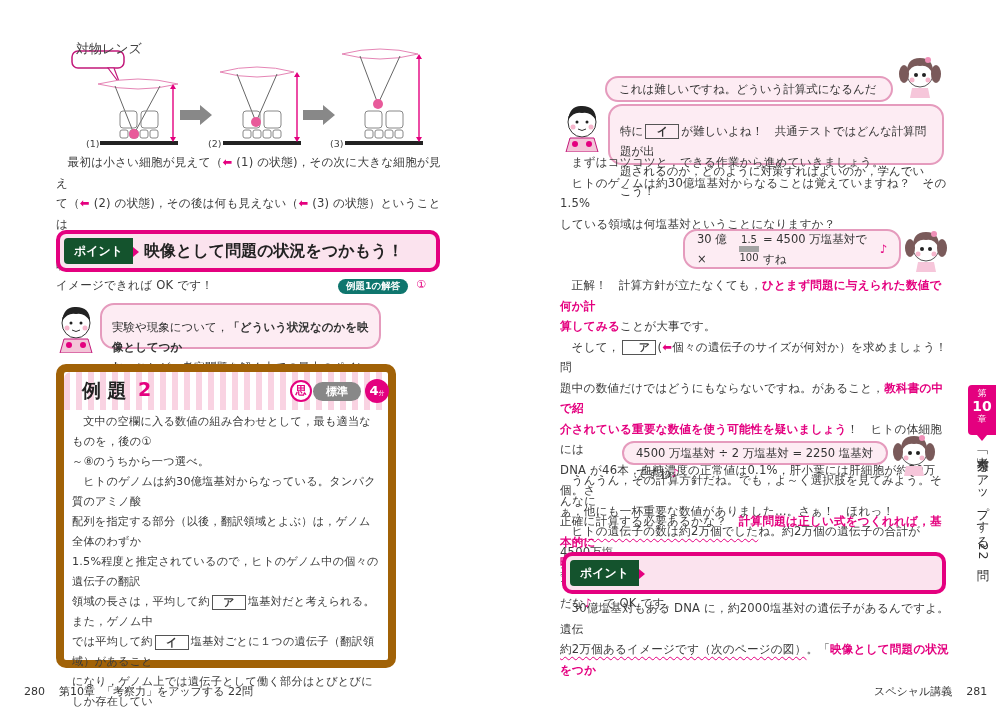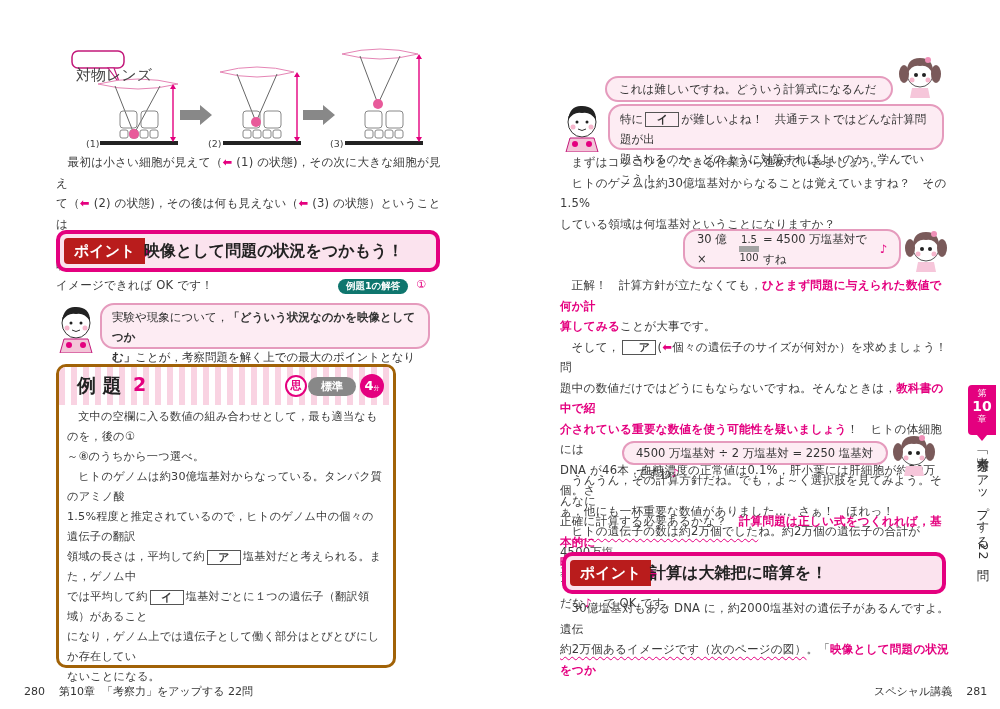--- a/index.html
+++ b/index.html
@@ -5,25 +5,25 @@
 *{box-sizing:border-box;margin:0;padding:0}
 body{width:1000px;height:709px;background:#fff;font-family:"DejaVu Sans",sans-serif;color:#333;position:relative;overflow:hidden;font-size:11.5px}
 .abs{position:absolute}
 .para{line-height:20.5px;font-size:11.6px;color:#3a3a3a;letter-spacing:0.2px}
 .ind{text-indent:1em}
 .pink{color:#e4007f;font-weight:bold}
 .wavy{text-decoration:underline wavy #e4007f;text-decoration-thickness:1px;text-underline-offset:3px}
 .blank{display:inline-block;border:1px solid #555;width:34px;height:15px;line-height:13px;text-align:center;font-weight:bold;font-size:11px;vertical-align:middle;margin:0 2px}
 .bubble{position:absolute;background:#fdecf3;border:2px solid #e59bbd;border-radius:14px;color:#333;font-size:11.5px;line-height:20px}
 .point{position:absolute;border:4px solid #e4007f;border-radius:10px;background:#fbe3ee;height:42px}
-.point .tag{position:absolute;left:4px;top:4px;bottom:4px;background:#b91c1c;color:#fff;font-weight:bold;font-size:15px;padding:0 10px;line-height:26px;border-radius:4px 0 0 4px}
+.point .tag{position:absolute;left:4px;top:4px;bottom:4px;background:#14532d;color:#fff;font-weight:bold;font-size:12px;padding:0 10px;line-height:26px;border-radius:4px 0 0 4px}
 .point .tag::after{content:"";position:absolute;right:-6px;top:9px;border-left:6px solid #e4007f;border-top:5px solid transparent;border-bottom:5px solid transparent}
 .point .ptext{position:absolute;left:84px;top:0;line-height:34px;font-size:16px;font-weight:bold;color:#222}
 .avatar{position:absolute;width:44px;height:50px}
-.ex-box{position:absolute;left:56px;top:364px;width:340px;height:304px;border:3px solid #a16207;border-radius:10px;background:#fff}
+.ex-box{position:absolute;left:56px;top:364px;width:340px;height:304px;border:8px solid #a16207;border-radius:10px;background:#fff}
 .ex-head{height:38px;background:repeating-linear-gradient(90deg,#f9d3e2 0 6px,#fff 6px 12px);border-radius:7px 7px 0 0;position:relative}
 .footer{position:absolute;top:684px;font-size:11px;color:#333}
 </style>
 </head>
 <body>
 
 <div class="abs" style="left:70px;top:40px;width:360px;height:110px">
   <svg width="360" height="110" viewBox="0 0 360 110">
 
     <rect x="2" y="11" width="52" height="17" rx="6" fill="#fff" stroke="#c2187a" stroke-width="1.5"></rect>
@@ -68,21 +68,21 @@
       <rect x="316" y="71" width="17" height="17" rx="3" fill="none" stroke="#888"></rect>
     <rect x="295" y="90" width="8" height="8" rx="2" fill="none" stroke="#888"></rect>
       <rect x="305" y="90" width="8" height="8" rx="2" fill="none" stroke="#888"></rect>
       <rect x="315" y="90" width="8" height="8" rx="2" fill="none" stroke="#888"></rect>
       <rect x="325" y="90" width="8" height="8" rx="2" fill="none" stroke="#888"></rect>
     <circle cx="308" cy="64" r="5" fill="#e85a9a"></circle>
     <rect x="275" y="101" width="78" height="4" fill="#222"></rect>
     <line x1="349" y1="16" x2="349" y2="100" stroke="#e4007f" stroke-width="1.4"></line>
       <path d="M346 19 L349 14 L352 19 Z M346 97 L349 102 L352 97 Z" fill="#e4007f"></path>
   </svg>
-  <span class="abs" style="left:6px;top:26px;font-size:15px;color:#444">対物レンズ</span>
+  <span class="abs" style="left:6px;top:0;font-size:13px;color:#444">対物レンズ</span>
   <span class="abs" style="left:16px;top:98px;font-size:9.5px;color:#444">(1)</span>
   <span class="abs" style="left:138px;top:98px;font-size:9.5px;color:#444">(2)</span>
   <span class="abs" style="left:260px;top:98px;font-size:9.5px;color:#444">(3)</span>
 </div>
 
 <div class="abs para" style="left:56px;top:152px;width:390px">
   <div class="ind"><span>最初は小さい細胞が見えて（</span><span class="pink">⬅</span> <span>(1) の状態)，その次に大きな細胞が見え</span></div>
   <div><span>て（</span><span class="pink">⬅</span> <span>(2) の状態)，その後は何も見えない（</span><span class="pink">⬅</span> <span>(3) の状態）ということは</span></div>
   <div>どういう状況なのかを模式的に示したものが上の図です。こんな感じの映像が</div>
   <div>イメージできれば OK です！</div>
@@ -103,36 +103,37 @@
       <circle cx="17" cy="20" r="1.5" fill="#222"></circle>
       <circle cx="27" cy="20" r="1.5" fill="#222"></circle>
       <path d="M18 27 Q22 30 26 27" stroke="#333" fill="none"></path>
       <circle cx="13" cy="25" r="2.5" fill="#f6b6cc"></circle>
       <circle cx="31" cy="25" r="2.5" fill="#f6b6cc"></circle>
       <path d="M6 50 L10 36 L34 36 L38 50Z" fill="#f3c5d8" stroke="#c2187a"></path>
       <circle cx="15" cy="42" r="3" fill="#e4007f"></circle>
       <circle cx="29" cy="42" r="3" fill="#e4007f"></circle>
     </svg>
 </div>
-<div class="bubble" style="left:100px;top:303px;width:330px;height:46px;padding:2px 10px">
+<div class="bubble" style="left:100px;top:303px;width:281px;height:46px;padding:12px 10px">
   <span>実験や現象について，</span><b>「どういう状況なのかを映像としてつか</b><br><b>む」</b><span>ことが，考察問題を解く上での最大のポイントとなります。</span>
 </div>
 
 <div class="ex-box" style="width:340px;left:56px;width:340px">
   <div class="ex-head">
     <span class="abs" style="left:18px;top:6px;font-size:19px;font-weight:bold;color:#222">例 題</span>
     <span class="abs" style="left:74px;top:6px;font-size:19px;font-weight:bold;color:#e4007f">2</span>
     <span class="abs" style="left:226px;top:8px;width:22px;height:22px;border:2px solid #e4007f;border-radius:50%;background:#fff;color:#e4007f;font-size:11px;text-align:center;line-height:18px;font-weight:bold">思</span>
     <span class="abs" style="left:249px;top:10px;width:48px;height:19px;background:#888;color:#fff;border-radius:10px;font-size:11px;text-align:center;line-height:19px;font-weight:bold">標準</span>
     <span class="abs" style="left:301px;top:7px;width:24px;height:24px;background:#e4007f;border-radius:50%;color:#fff;text-align:center;line-height:24px"><b style="font-size:13px">4</b><span style="font-size:6px">分</span></span>
   </div>
   <div class="para" style="padding:2px 8px 0 8px;font-size:11.2px;line-height:20px">
     <div class="ind">文中の空欄に入る数値の組み合わせとして，最も適当なものを，後の①</div>
     <div>～⑧のうちから一つ選べ。</div>
     <div class="ind">ヒトのゲノムは約30億塩基対からなっている。タンパク質のアミノ酸</div>
+    <div>配列を指定する部分（以後，翻訳領域とよぶ）は，ゲノム全体のわずか</div>
     <div>1.5%程度と推定されているので，ヒトのゲノム中の個々の遺伝子の翻訳</div>
     <div><span>領域の長さは，平均して約</span><span class="blank">ア</span><span>塩基対だと考えられる。また，ゲノム中</span></div>
     <div><span>では平均して約</span><span class="blank">イ</span><span>塩基対ごとに１つの遺伝子（翻訳領域）があること</span></div>
     <div>になり，ゲノム上では遺伝子として働く部分はとびとびにしか存在してい</div>
     <div>ないことになる。</div>
   </div>
 
 </div>
 
 <div class="footer" style="left:24px">
@@ -164,21 +165,21 @@
       <circle cx="17" cy="20" r="1.5" fill="#222"></circle>
       <circle cx="27" cy="20" r="1.5" fill="#222"></circle>
       <path d="M18 27 Q22 30 26 27" stroke="#333" fill="none"></path>
       <circle cx="13" cy="25" r="2.5" fill="#f6b6cc"></circle>
       <circle cx="31" cy="25" r="2.5" fill="#f6b6cc"></circle>
       <path d="M6 50 L10 36 L34 36 L38 50Z" fill="#f3c5d8" stroke="#c2187a"></path>
       <circle cx="15" cy="42" r="3" fill="#e4007f"></circle>
       <circle cx="29" cy="42" r="3" fill="#e4007f"></circle>
     </svg>
 </div>
-<div class="bubble" style="left:608px;top:104px;width:336px;height:46px;padding:3px 10px">
+<div class="bubble" style="left:608px;top:104px;width:336px;height:61px;padding:15px 10px">
   <span>特に</span><span class="blank">イ</span><span>が難しいよね！　共通テストではどんな計算問題が出</span><br><span>題されるのか，どのように対策すればよいのか，学んでいこう！</span>
 </div>
 
 <div class="abs para" style="left:560px;top:152px;width:390px">
   <div class="ind">まずはコツコツと，できる作業から進めていきましょう。</div>
   <div class="ind">ヒトのゲノムは約30億塩基対からなることは覚えていますね？　その1.5%</div>
   <div>している領域は何塩基対ということになりますか？</div>
 </div>
 
 <div class="bubble" style="left:683px;top:229px;width:218px;height:40px;padding:0 12px;display:flex;align-items:center;gap:4px">
@@ -202,21 +203,21 @@
       <circle cx="30" cy="28" r="2.5" fill="#f6b6cc"></circle>
       <circle cx="30" cy="8" r="3" fill="#f090b8"></circle>
       <path d="M12 46 L14 36 L30 36 L32 46Z" fill="#f6c6da"></path>
     </svg>
 </div>
 
 <div class="abs para" style="left:560px;top:275px;width:390px">
   <div class="ind"><span>正解！　計算方針が立たなくても，</span><span class="pink">ひとまず問題に与えられた数値で何か計</span></div>
   <div><span class="pink">算してみる</span><span>ことが大事です。</span></div>
   <div class="ind"><span>そして，</span><span class="blank">ア</span><span>(</span><span class="pink">⬅</span><span>個々の遺伝子のサイズが何対か）を求めましょう！　問</span></div>
-  <div><span>題中の数値だけではどうにもならないですね。そんなときは，</span><span class="pink">教科書の中で紹</span></div>
+  <div><span>題中の数値だけではどうにもならないですね。があること，</span><span class="pink">教科書の中で紹</span></div>
   <div><span class="pink">介されている重要な数値を使う可能性を疑いましょう</span><span>！　ヒトの体細胞には</span></div>
   <div>DNA が46本，血糖濃度の正常値は0.1%，肝小葉には肝細胞が約50万個。さ</div>
   <div>ぁ，他にも一杯重要な数値がありました…。さぁ！　ほれっ！</div>
   <div class="ind"><span class="wavy">ヒトの遺伝子の数は約2万個でした</span><span>ね。約2万個の遺伝子の合計が4500万塩</span></div>
   <div>基対なんですよ。ということは，1個の遺伝子のサイズは…？</div>
 </div>
 
 <div class="bubble" style="left:622px;top:441px;width:266px;height:24px;padding:0 12px;line-height:20px">
   <span>4500 万塩基対 ÷ 2 万塩基対 = 2250 塩基対ですね</span><span style="color:#e4007f">♪</span>
 </div>
@@ -237,21 +238,20 @@
 
 <div class="abs para" style="left:560px;top:470px;width:390px">
   <div class="ind">うんうん，その計算方針だね。でも，よ～く選択肢を見てみよう。そんなに</div>
   <div><span>正確に計算する必要あるかな？　</span><span class="pink">計算問題は正しい式をつくれれば，基本的に</span></div>
   <div><span class="pink">暗算で解けます</span><span>。2250塩基対と計算せずに，「まぁ～，だいたい2000ちょい</span></div>
   <div><span>だな</span><span style="color:#e4007f">♪</span><span>」で OK です。</span></div>
 </div>
 
 <div class="point" style="left:562px;top:552px;width:384px">
   <span class="tag">ポイント</span>
-  <span class="ptext">計算は大雑把に暗算を！</span>
 </div>
 
 <div class="abs para" style="left:560px;top:598px;width:390px">
   <div class="ind">30億塩基対もある DNA に，約2000塩基対の遺伝子があるんですよ。遺伝</div>
   <div><span class="wavy">約2万個あるイメージです（次のページの図）</span><span>。「</span><span class="pink">映像として問題の状況をつか</span></div>
 
 </div>
 
 <div class="abs" style="left:968px;top:385px;width:28px;height:50px;background:#e4007f;border-radius:4px 0 0 4px;color:#fff;text-align:center;padding-top:3px">
   <div style="font-size:9px;line-height:10px">第</div>

